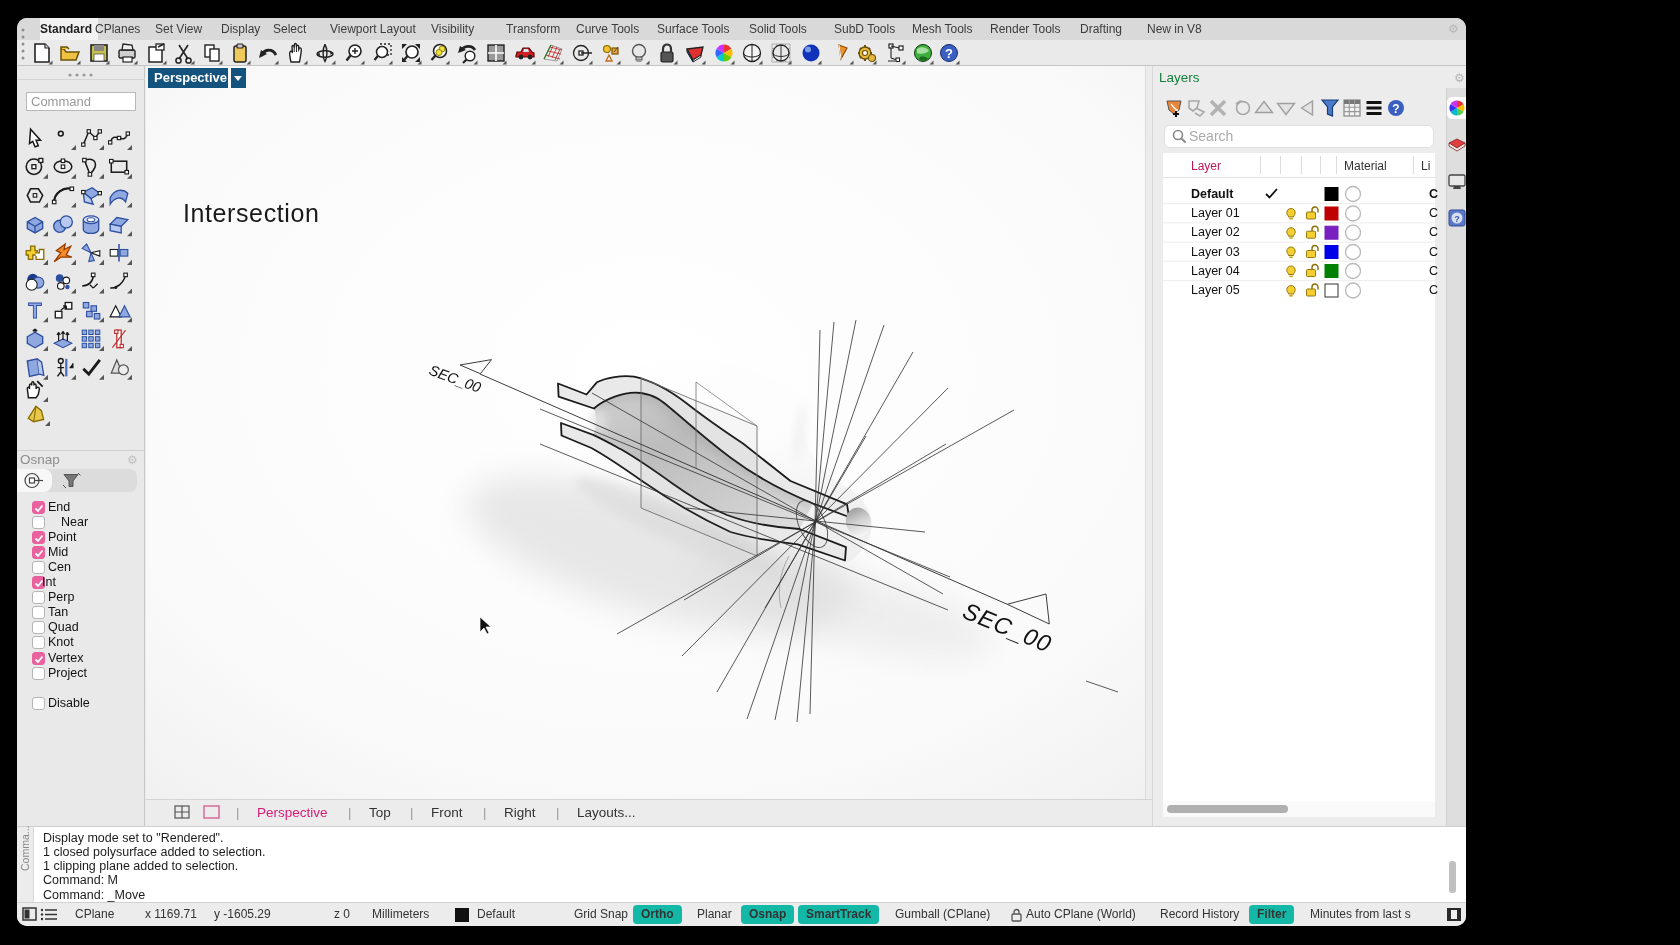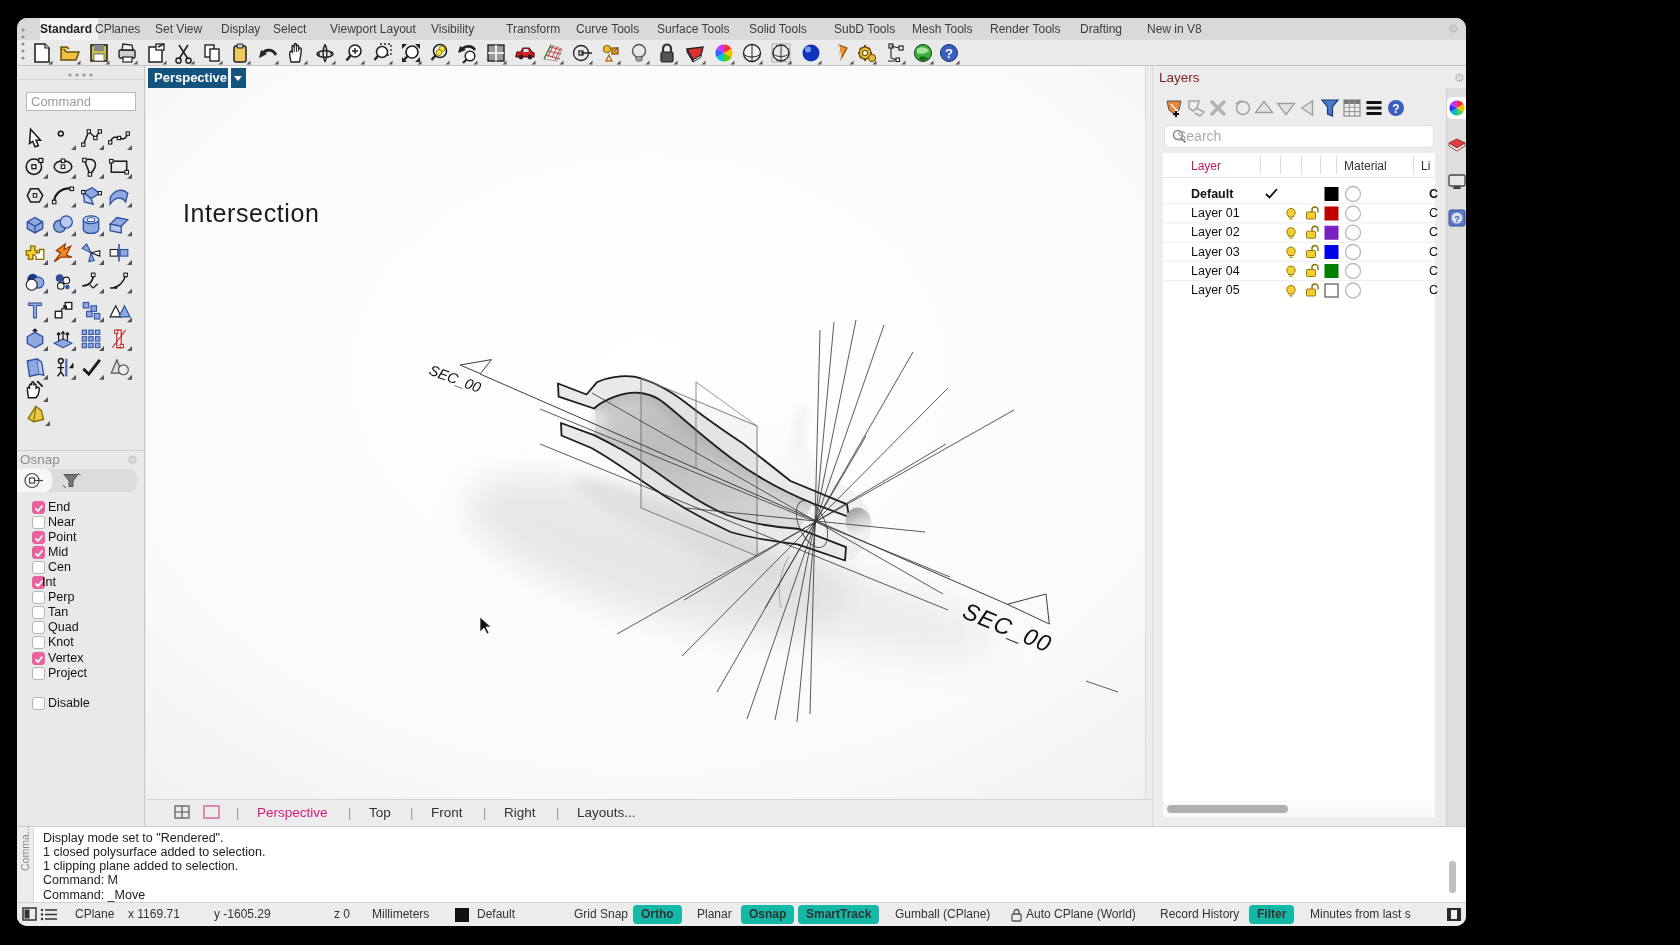--- a/index.html
+++ b/index.html
@@ -511,21 +511,21 @@
         </g>
         <path d="M46 16 L49 19 M61 4 L63.5 6.5" stroke="#555" stroke-width="1"></path>
       </svg>
 <div class="chk on" style="left:15px;top:435px;">
         <svg width="12" height="12" style="position:absolute;left:0;top:0;">
           <path d="M2.5 6.5 L5 9 L9.5 3.5" stroke="#fff" stroke-width="1.8" fill="none"></path>
         </svg>
       </div>
 <div class="chklabel" style="left:31px;top:433.5px;">End</div>
 <div class="chk" style="left:15px;top:450px;"></div>
-<div class="chklabel" style="left:31px;top:448.5px;">Near</div>
+<div class="chklabel" style="left:44px;top:448.5px;">Near</div>
 <div class="chk on" style="left:15px;top:465px;">
         <svg width="12" height="12" style="position:absolute;left:0;top:0;">
           <path d="M2.5 6.5 L5 9 L9.5 3.5" stroke="#fff" stroke-width="1.8" fill="none"></path>
         </svg>
       </div>
 <div class="chklabel" style="left:31px;top:463.5px;">Point</div>
 <div class="chk on" style="left:15px;top:480px;">
         <svg width="12" height="12" style="position:absolute;left:0;top:0;">
           <path d="M2.5 6.5 L5 9 L9.5 3.5" stroke="#fff" stroke-width="1.8" fill="none"></path>
         </svg>
@@ -655,21 +655,21 @@
 <div style="position:absolute;left:264px;top:5px;color:#999;font-size:13px;">|</div>
 <div style="position:absolute;left:337px;top:5px;color:#999;font-size:13px;">|</div>
 <div style="position:absolute;left:410px;top:5px;color:#999;font-size:13px;">|</div>
 <div style="position:absolute;left:111px;top:5px;font-size:13.5px;color:#d81a77;">Perspective</div>
 <div style="position:absolute;left:223px;top:5px;font-size:13.5px;color:#333;">Top</div>
 <div style="position:absolute;left:285px;top:5px;font-size:13.5px;color:#333;">Front</div>
 <div style="position:absolute;left:358px;top:5px;font-size:13.5px;color:#333;">Right</div>
 <div style="position:absolute;left:431px;top:5px;font-size:13.5px;color:#333;">Layouts...</div>
     </div>
   <div id="layers">
-      <div style="position:absolute;left:6px;top:4px;font-size:13.5px;color:#7f1d1d;">Layers</div>
+      <div style="position:absolute;left:6px;top:4px;font-size:13.5px;color:#15803d;">Layers</div>
 <div style="position:absolute;left:301px;top:5px;color:#b5b5b5;font-size:12px;">⚙</div>
 <svg width="314" height="60" style="position:absolute;left:0;top:0;">
         <g transform="translate(21,42)">
           <path d="M-7-7 L7-7 L5 2 L0 6 L-5 2 Z" fill="#e8873a" stroke="#555" stroke-width="1"></path>
           <path d="M-3-4 L3 3 M1 3 L3 3 L3 1" stroke="#fff" stroke-width="1.2" fill="none"></path>
           <path d="M2 3 L2 9 M-1 6 L5 6" stroke="#111" stroke-width="2"></path>
         </g>
         <g transform="translate(43,42)" fill="none" stroke="#a8a8a8" stroke-width="1.6">
           <path d="M-7-7 L3-7 L1 0 L-3 3 L-7 0 Z"></path>
           <path d="M0 0 L8 4 L4 8 L-1 5"></path>
@@ -704,21 +704,21 @@
         <g transform="translate(243,42)">
           <circle cx="0" cy="0" r="8" fill="#3a5fc0"></circle>
           <text x="0" y="4.5" text-anchor="middle" font-size="12" font-weight="bold" fill="#fff">?</text>
         </g>
       </svg>
 <div style="position:absolute;left:11px;top:59px;width:270px;height:23px;background:#fff;border-radius:6px;border:1px solid #e0e0e0;"></div>
 <svg width="16" height="16" style="position:absolute;left:19px;top:63px;">
         <circle cx="6" cy="6" r="4.5" fill="none" stroke="#888" stroke-width="1.6"></circle>
         <path d="M9.5 9.5 L13.5 13.5" stroke="#888" stroke-width="1.8"></path>
       </svg>
-<div style="position:absolute;left:24px;top:62px;font-size:14px;color:#aaa;">Search</div>
+<div style="position:absolute;left:36px;top:62px;font-size:14px;color:#aaa;">Search</div>
 <div style="position:absolute;left:10px;top:87px;width:272px;height:648px;background:#fff;"></div>
 <div style="position:absolute;left:38px;top:93px;font-size:12px;color:#be185d;">Layer</div>
       <div style="position:absolute;left:191px;top:93px;font-size:12px;color:#333;">Material</div>
       <div style="position:absolute;left:268px;top:93px;font-size:12px;color:#333;">Li</div>
       <div style="position:absolute;left:107px;top:90px;width:1px;height:18px;background:#dcdcdc;"></div>
       <div style="position:absolute;left:127px;top:90px;width:1px;height:18px;background:#dcdcdc;"></div>
       <div style="position:absolute;left:148px;top:90px;width:1px;height:18px;background:#dcdcdc;"></div>
       <div style="position:absolute;left:167px;top:90px;width:1px;height:18px;background:#dcdcdc;"></div>
       <div style="position:absolute;left:183px;top:90px;width:1px;height:18px;background:#dcdcdc;"></div>
       <div style="position:absolute;left:260px;top:90px;width:1px;height:18px;background:#dcdcdc;"></div>
@@ -833,21 +833,21 @@
       </div>
     <div class="cline" style="top:3.5px;">Display mode set to "Rendered".</div>
     <div class="cline" style="top:17.8px;">1 closed polysurface added to selection.</div>
     <div class="cline" style="top:32.1px;">1 clipping plane added to selection.</div>
     <div class="cline" style="top:46.4px;">Command: M</div>
     <div class="cline" style="top:60.7px;">Command: _Move</div>
     <div style="position:absolute;left:1432px;top:34px;width:7px;height:32px;border-radius:3px;background:#c0c0c0;"></div>
   </div>
   <div id="statusbar">
       <div class="sitem" style="left:58px;">CPlane</div>
-<div class="sitem" style="left:111px;">x 1169.71</div>
+<div class="sitem" style="left:128px;">x 1169.71</div>
 <div class="sitem" style="left:197px;">y -1605.29</div>
 <div class="sitem" style="left:294px;margin-left:23px;">z 0</div>
 <div class="sitem" style="left:355px;">Millimeters</div>
 <div class="sitem" style="left:460px;">Default</div>
 <div class="sitem" style="left:557px;">Grid Snap</div>
 <div class="sitem pill" style="left:616px;">Ortho</div>
 <div class="sitem" style="left:680px;">Planar</div>
 <div class="sitem pill" style="left:724px;">Osnap</div>
 <div class="sitem pill" style="left:781px;">SmartTrack</div>
 <div class="sitem" style="left:878px;">Gumball (CPlane)</div>

